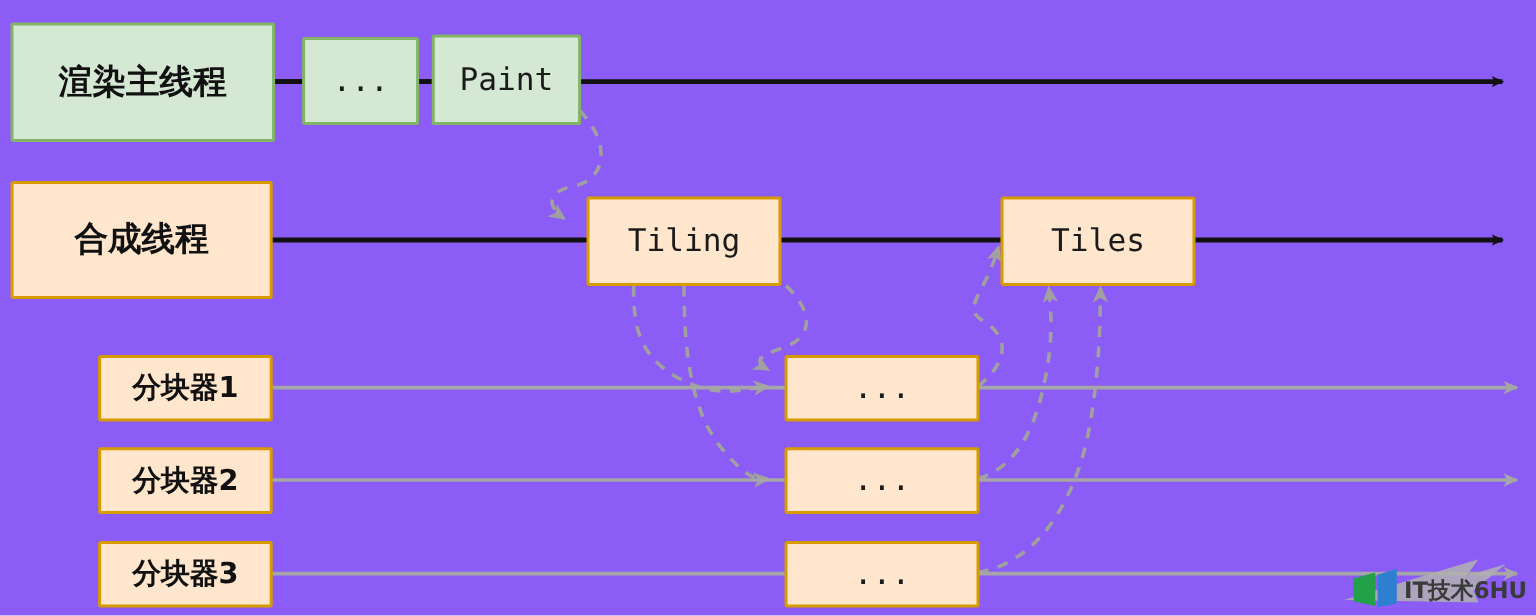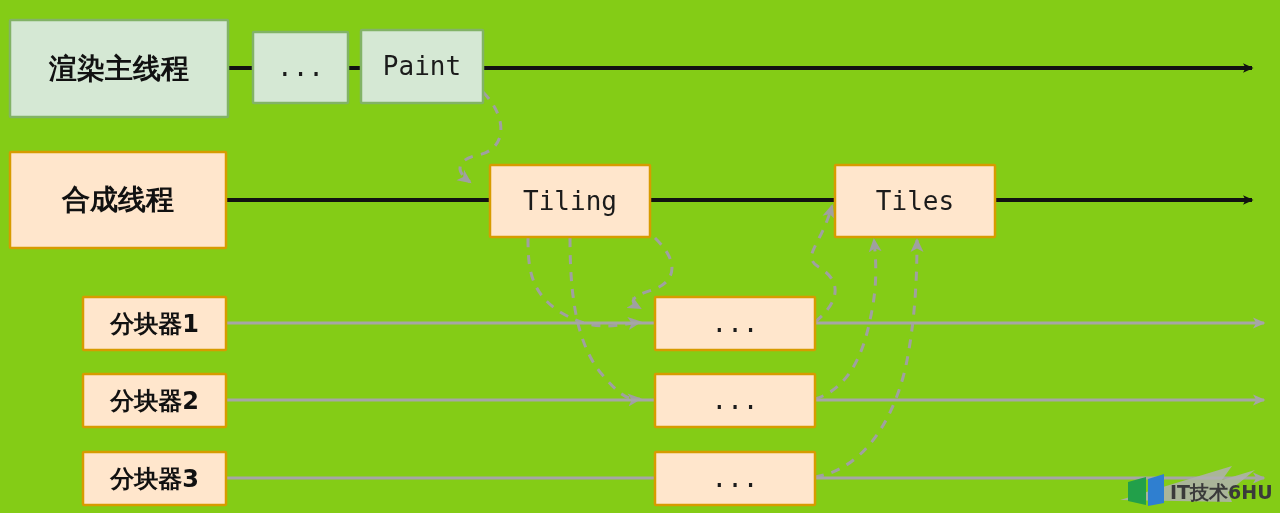--- a/index.html
+++ b/index.html
@@ -8,21 +8,21 @@
     padding: 0;
     background: #ffffff;
   }
   body {
     font-family: "Liberation Sans", "DejaVu Sans", sans-serif;
   }
   #diagram-root {
     position: relative;
     width: 1280px;
     height: 513px;
-    background: #84cc16;
+    background: #8b5cf6;
     overflow: hidden;
   }
   #diagram-svg {
     position: absolute;
     top: 0;
     left: 0;
     width: 1280px;
     height: 513px;
   }
   .node-label {

